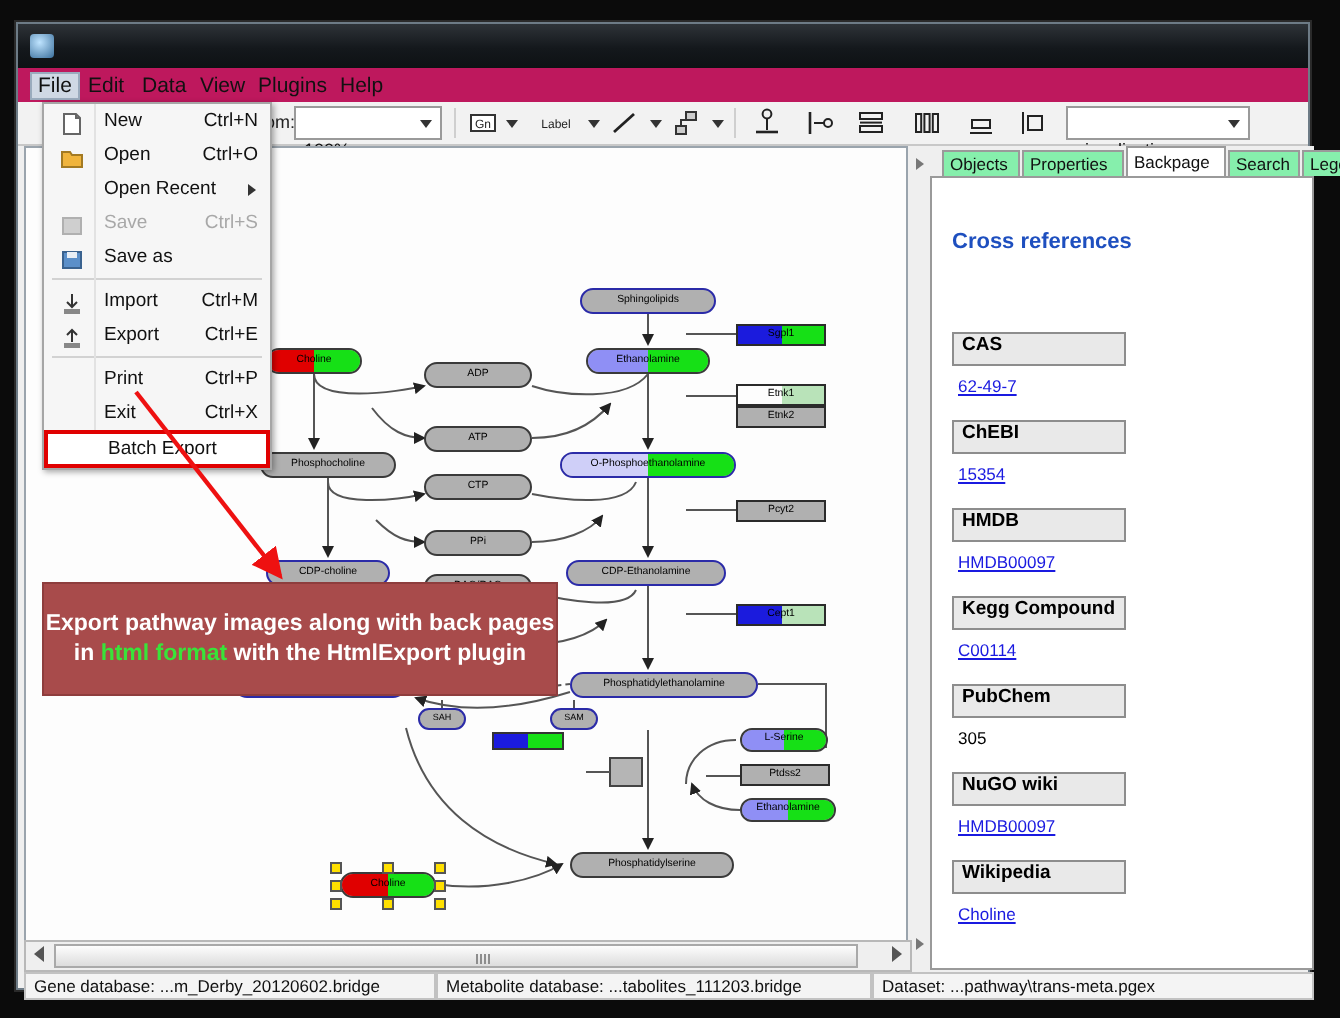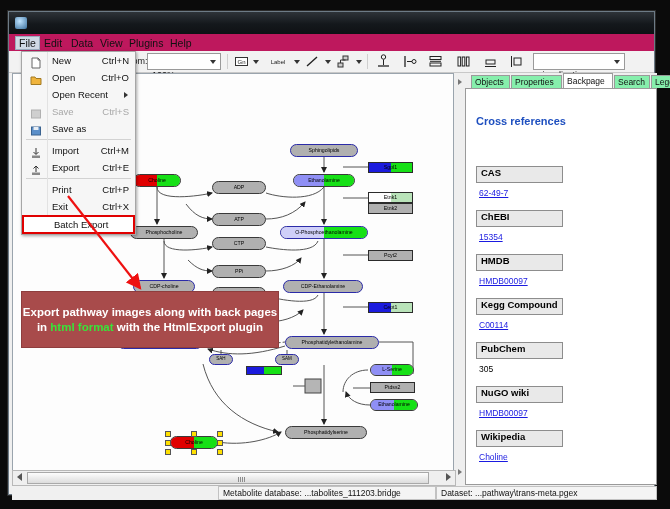--- a/index.html
+++ b/index.html
@@ -464,20 +464,21 @@
 
         <div class="xbox" style="top:341px">
             <span>Wikipedia</span>
           </div>
         <div class="xval" style="top:363px">Choline</div>
 
       </div>
     </div>
 
     <div class="statusbar">
+      <div class="sb" style="left:0px;width:206px">Gene database: ...m_Derby_20120602.bridge</div>
       <div class="sb" style="left:206px;width:218px">Metabolite database: ...tabolites_111203.bridge</div>
       <div class="sb" style="left:424px;width:221px">Dataset: ...pathway\trans-meta.pgex</div>
     </div>
 
     <div class="menupop">
       <div class="mgut"></div>
 
       <div class="mrow">
         <span class="mico">
           <svg width="12" height="12">

